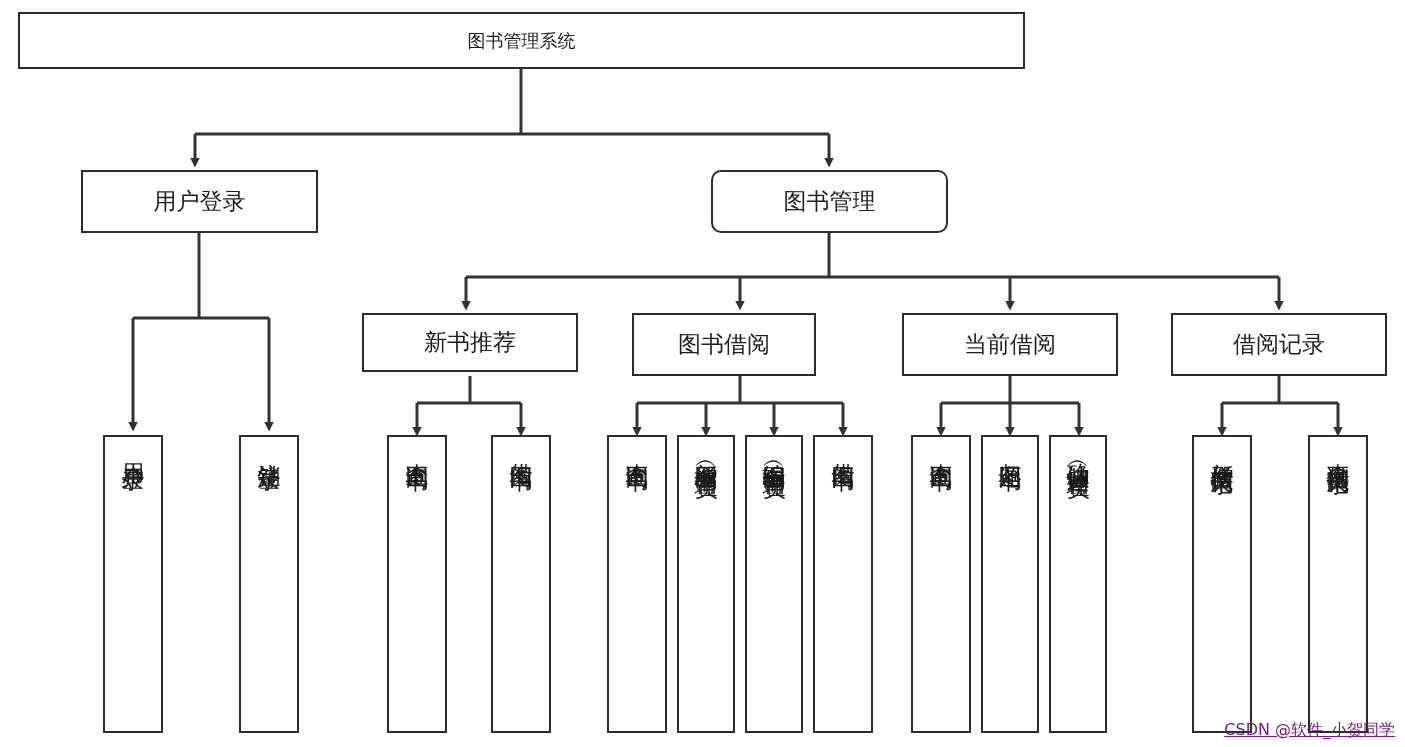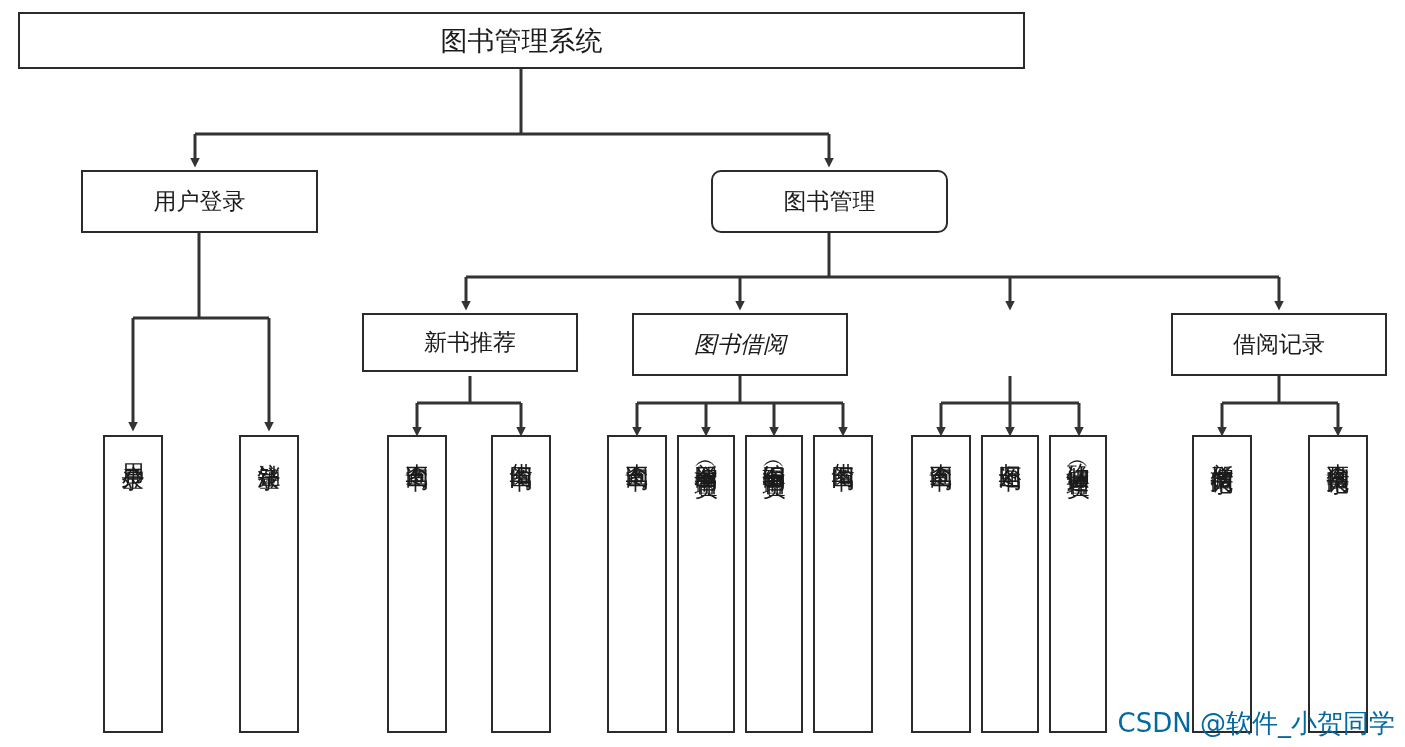--- a/index.html
+++ b/index.html
@@ -37,42 +37,43 @@
   .node .label {
     color: #1b1b1b;
     text-align: center;
     line-height: 1.18;
     white-space: pre;
   }
   .node.h .label {
     font-size: 23px;
   }
   .node.root .label {
-    font-size: 27px;
+    font-size: 18px;
   }
   .node.v {
     align-items: flex-start;
     justify-content: center;
     padding-top: 8px;
   }
   .node.v .label {
     writing-mode: vertical-rl;
     text-orientation: upright;
     font-size: 23px;
     letter-spacing: 2px;
     line-height: 1;
   }
   .watermark {
     position: absolute;
     right: 10px;
     bottom: 6px;
-    font-size: 26px;
-    color: #0369a1;
+    font-size: 16px;
+    color: #701a75;
     z-index: 6;
     white-space: pre;
+    text-decoration: underline;
   }
 </style>
 </head>
 <body>
 
 <div id="canvas">
 
   <svg id="wires" viewBox="0 0 1405 747">
     <defs>
       <marker id="arrow" markerWidth="11" markerHeight="11" refX="1.5" refY="5" orient="auto" markerUnits="userSpaceOnUse">
@@ -130,22 +131,25 @@
   <div class="node h" style="left:81px; top:170px; width:237px; height:63px;">
     <span class="label">用户登录</span>
   </div>
   <div class="node h" style="left:711px; top:170px; width:237px; height:63px;border-radius:10px;">
     <span class="label">图书管理</span>
   </div>
 
   <div class="node h" style="left:362px; top:313px; width:216px; height:59px;">
     <span class="label">新书推荐</span>
   </div>
-  <div class="node h" style="left:632px; top:313px; width:216px; height:63px;font-style:italic;">
+  <div class="node h" style="left:632px; top:313px; width:184px; height:63px;">
     <span class="label">图书借阅</span>
+  </div>
+  <div class="node h" style="left:902px; top:313px; width:216px; height:63px;">
+    <span class="label">当前借阅</span>
   </div>
   <div class="node h" style="left:1171px; top:313px; width:216px; height:63px;">
     <span class="label">借阅记录</span>
   </div>
 
   <div class="node v" style="left:103px; top:435px; width:60px; height:298px;">
     <span class="label">用户登录</span>
   </div>
   <div class="node v" style="left:239px; top:435px; width:60px; height:298px;">
     <span class="label">注销登录</span>

